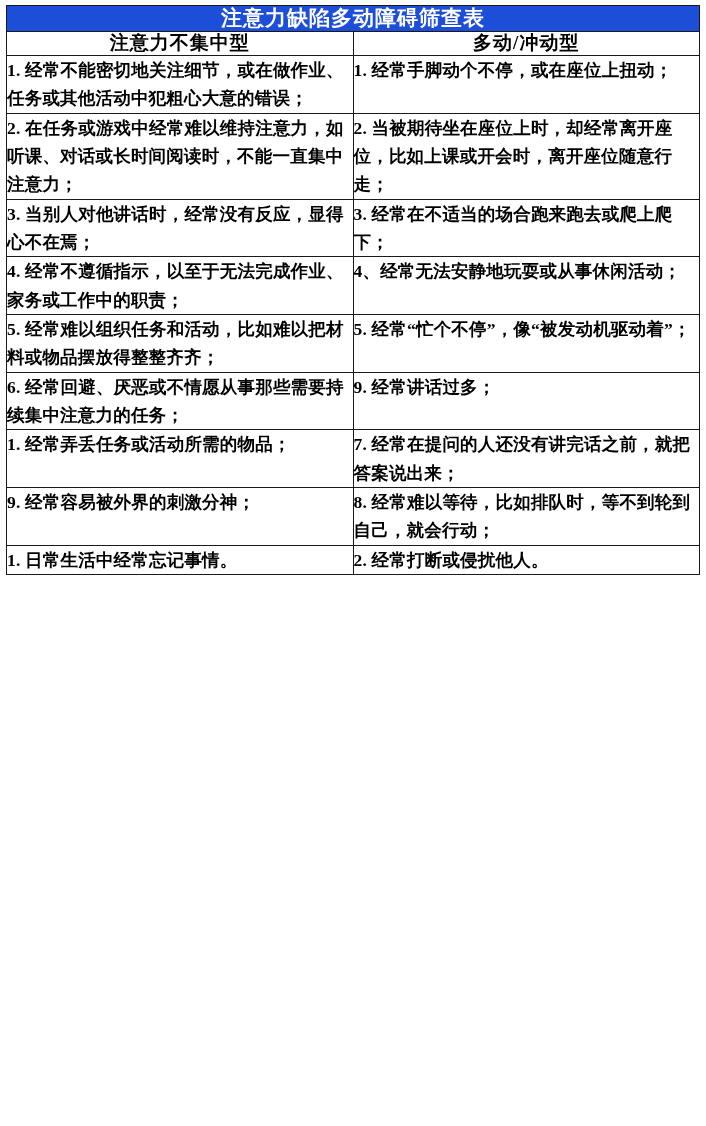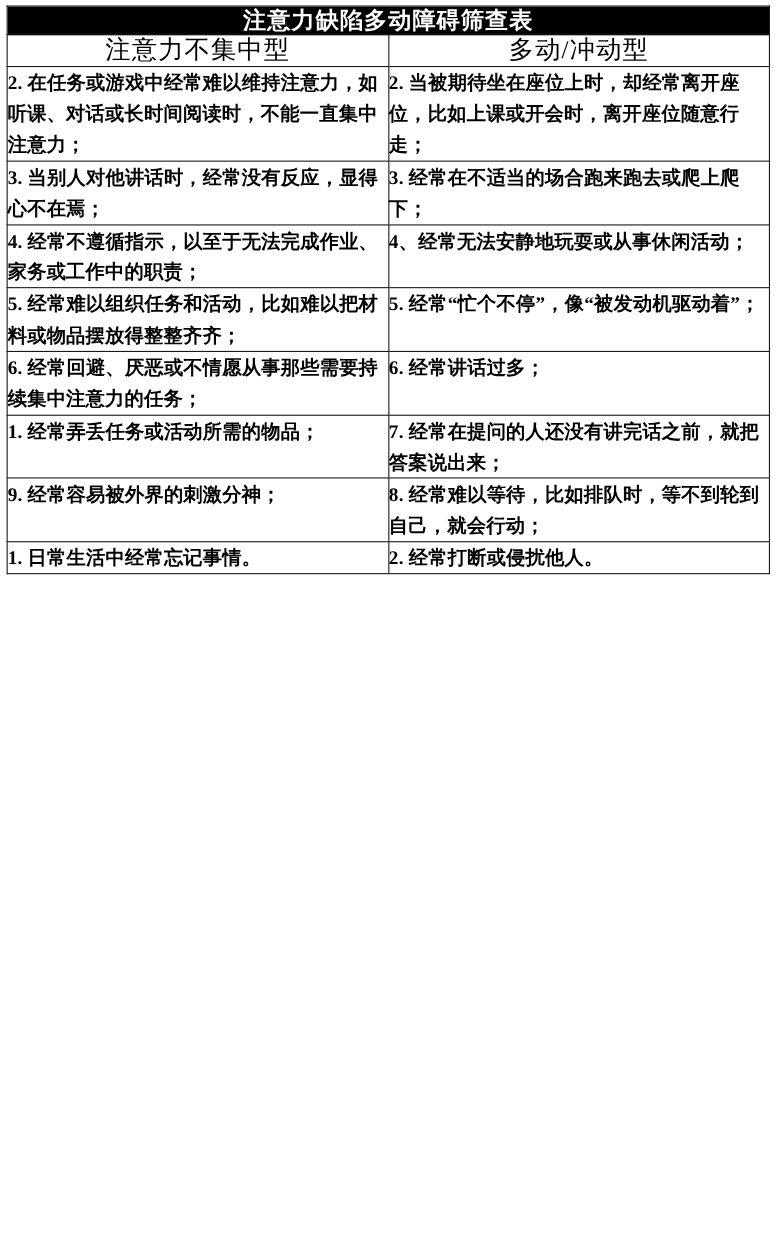--- a/index.html
+++ b/index.html
@@ -24,33 +24,33 @@
     width: 694px;
     margin: 5px auto 0 auto;
     table-layout: fixed;
   }
   table.screener td, table.screener th {
     border: 1px solid #1a1a1a;
     vertical-align: top;
     padding: 0;
   }
   .title-cell {
-    background: #000000;
+    background: #1d4ed8;
     color: #ffffff;
     text-align: center;
     font-size: 21px;
     font-weight: bold;
     letter-spacing: 1px;
     padding: 8px 0 9px 0;
     line-height: 1.2;
     border: 1px solid #1a1a1a;
   }
   .subhead-cell {
-    font-size: 23px;
-    font-weight: normal;
+    font-size: 19px;
+    font-weight: bold;
     padding: 10px 0 10px 0;
     letter-spacing: 1px;
     line-height: 1.2;
   }
   .item-cell {
     font-size: 17.5px;
     line-height: 1.62;
     padding: 7px 9px 9px 9px;
     font-weight: bold;
     letter-spacing: 0.2px;
@@ -66,38 +66,42 @@
   <table class="screener">
     <tbody>
       <tr>
         <td class="title-cell" colspan="2">注意力缺陷多动障碍筛查表</td>
       </tr>
       <tr>
         <th class="subhead-cell col-left">注意力不集中型</th>
         <th class="subhead-cell col-right">多动/冲动型</th>
       </tr>
       <tr>
+        <td class="item-cell col-left">1. 经常不能密切地关注细节，或在做作业、任务或其他活动中犯粗心大意的错误；</td>
+        <td class="item-cell col-right">1. 经常手脚动个不停，或在座位上扭动；</td>
+      </tr>
+      <tr>
         <td class="item-cell col-left">2. 在任务或游戏中经常难以维持注意力，如听课、对话或长时间阅读时，不能一直集中注意力；</td>
         <td class="item-cell col-right">2. 当被期待坐在座位上时，却经常离开座位，比如上课或开会时，离开座位随意行走；</td>
       </tr>
       <tr>
         <td class="item-cell col-left">3. 当别人对他讲话时，经常没有反应，显得心不在焉；</td>
         <td class="item-cell col-right">3. 经常在不适当的场合跑来跑去或爬上爬下；</td>
       </tr>
       <tr>
         <td class="item-cell col-left">4. 经常不遵循指示，以至于无法完成作业、家务或工作中的职责；</td>
         <td class="item-cell col-right">4、经常无法安静地玩耍或从事休闲活动；</td>
       </tr>
       <tr>
         <td class="item-cell col-left">5. 经常难以组织任务和活动，比如难以把材料或物品摆放得整整齐齐；</td>
         <td class="item-cell col-right">5. 经常“忙个不停”，像“被发动机驱动着”；</td>
       </tr>
       <tr>
         <td class="item-cell col-left">6. 经常回避、厌恶或不情愿从事那些需要持续集中注意力的任务；</td>
-        <td class="item-cell col-right">6. 经常讲话过多；</td>
+        <td class="item-cell col-right">9. 经常讲话过多；</td>
       </tr>
       <tr>
         <td class="item-cell col-left">1. 经常弄丢任务或活动所需的物品；</td>
         <td class="item-cell col-right">7. 经常在提问的人还没有讲完话之前，就把答案说出来；</td>
       </tr>
       <tr>
         <td class="item-cell col-left">9. 经常容易被外界的刺激分神；</td>
         <td class="item-cell col-right">8. 经常难以等待，比如排队时，等不到轮到自己，就会行动；</td>
       </tr>
       <tr>

